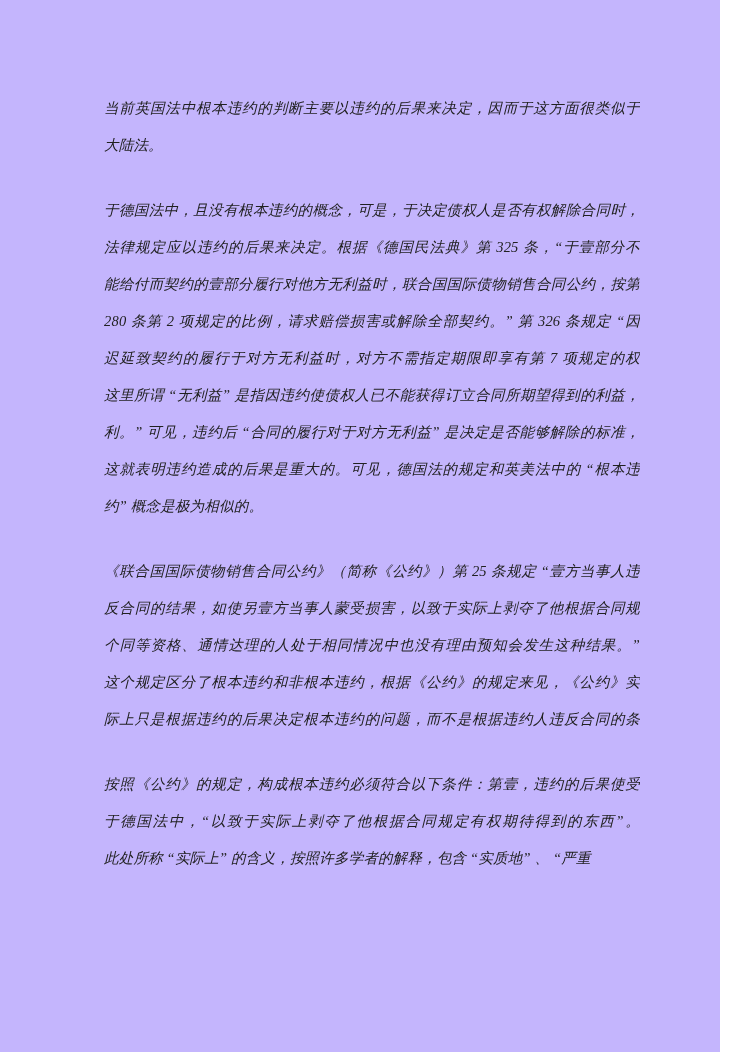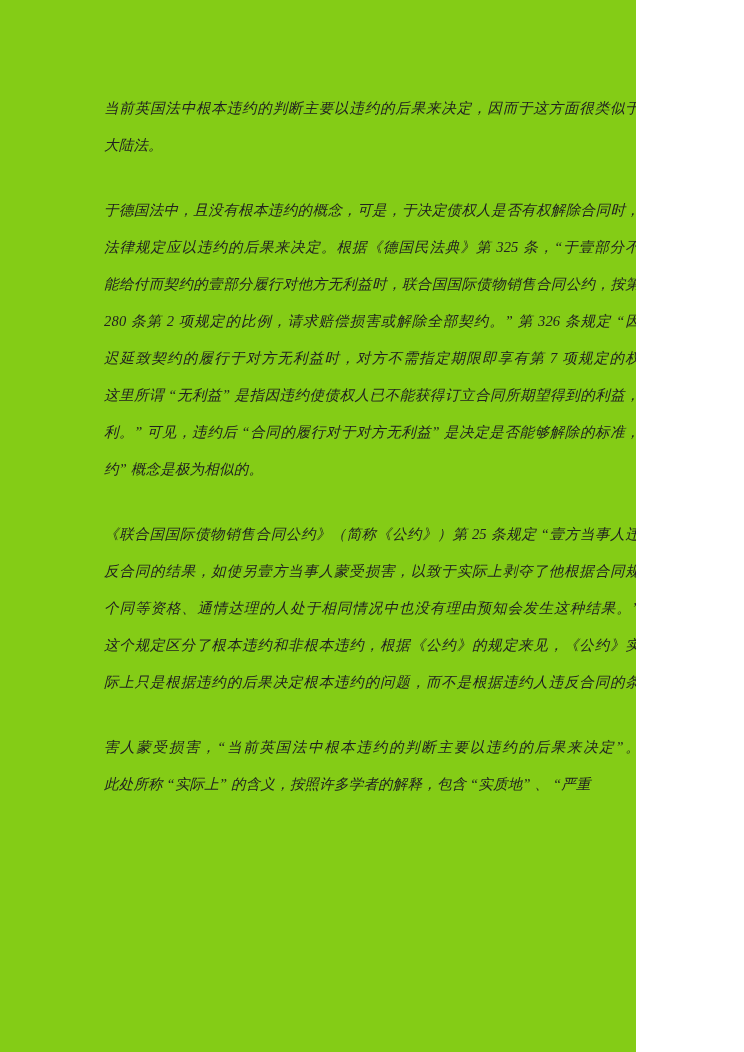--- a/index.html
+++ b/index.html
@@ -2,23 +2,23 @@
 <html><head>
 <meta charset="utf-8">
 <style>
   html, body {
     margin: 0;
     padding: 0;
     background: #ffffff;
   }
   .page {
     position: relative;
-    width: 636px;
+    width: 720px;
     height: 1052px;
-    background: #84cc16;
+    background: #c4b5fd;
     overflow: hidden;
     font-family: "Liberation Serif", "DejaVu Serif", serif;
     font-style: italic; 
     color: #212121;
   }
   .content {
     position: absolute;
     left: 104px;
     top: 90px;
     width: 536px;
@@ -50,27 +50,29 @@
         <div class="line final">大陆法。</div>
       </div>
       <div class="para">
         <div class="line">于德国法中，且没有根本违约的概念，可是，于决定债权人是否有权解除合同时，</div>
         <div class="line">法律规定应以违约的后果来决定。根据《德国民法典》第 325 条，“于壹部分不</div>
         <div class="line">能给付而契约的壹部分履行对他方无利益时，联合国国际债物销售合同公约，按第</div>
         <div class="line">280 条第 2 项规定的比例，请求赔偿损害或解除全部契约。” 第 326 条规定 “因</div>
         <div class="line">迟延致契约的履行于对方无利益时，对方不需指定期限即享有第 7 项规定的权</div>
         <div class="line">这里所谓 “无利益” 是指因违约使债权人已不能获得订立合同所期望得到的利益，</div>
         <div class="line">利。” 可见，违约后 “合同的履行对于对方无利益” 是决定是否能够解除的标准，</div>
+        <div class="line">这就表明违约造成的后果是重大的。可见，德国法的规定和英美法中的 “根本违</div>
         <div class="line final">约” 概念是极为相似的。</div>
       </div>
       <div class="para">
         <div class="line">《联合国国际债物销售合同公约》（简称《公约》）第 25 条规定 “壹方当事人违</div>
         <div class="line">反合同的结果，如使另壹方当事人蒙受损害，以致于实际上剥夺了他根据合同规</div>
         <div class="line">个同等资格、通情达理的人处于相同情况中也没有理由预知会发生这种结果。”</div>
         <div class="line">这个规定区分了根本违约和非根本违约，根据《公约》的规定来见，《公约》实</div>
         <div class="line">际上只是根据违约的后果决定根本违约的问题，而不是根据违约人违反合同的条</div>
       </div>
       <div class="para">
-        <div class="line">害人蒙受损害，“当前英国法中根本违约的判断主要以违约的后果来决定”。</div>
+        <div class="line">按照《公约》的规定，构成根本违约必须符合以下条件：第壹，违约的后果使受</div>
+        <div class="line">于德国法中，“以致于实际上剥夺了他根据合同规定有权期待得到的东西”。</div>
         <div class="line final">此处所称 “实际上” 的含义，按照许多学者的解释，包含 “实质地” 、 “严重</div>
       </div>
     </div>
 </div>
 
 </body></html>

